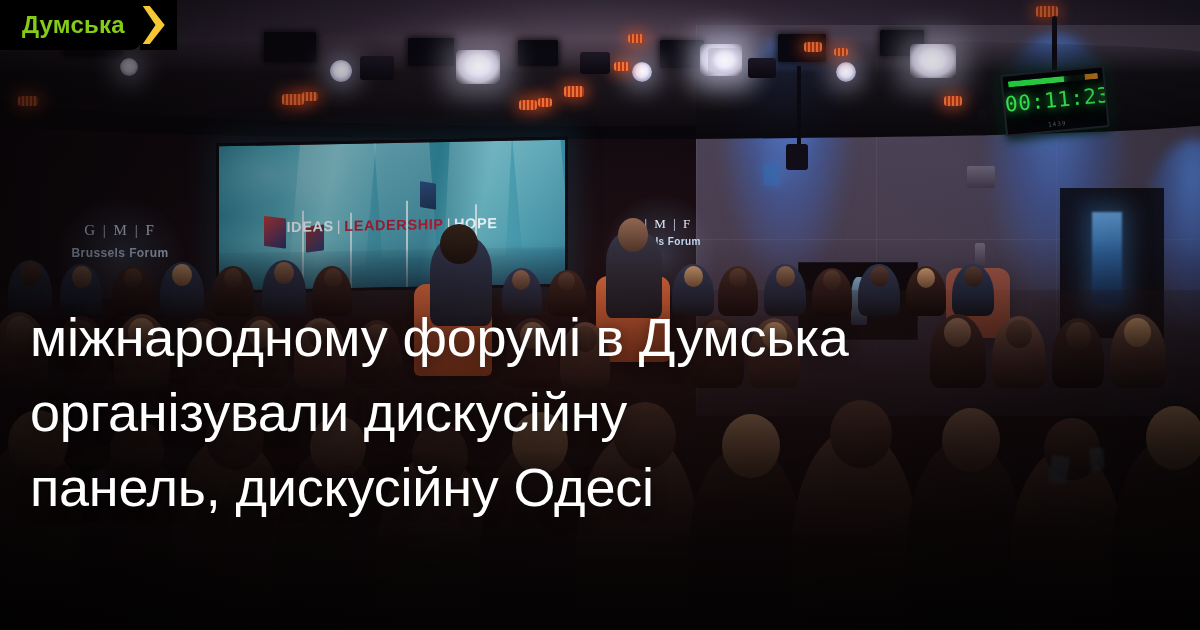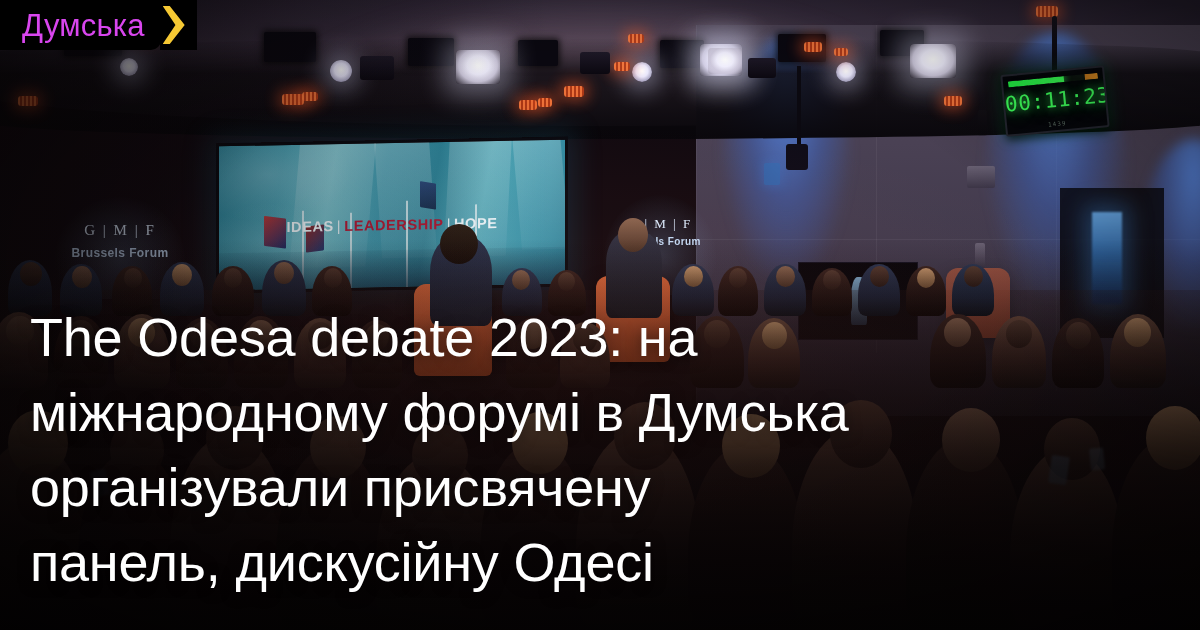--- a/index.html
+++ b/index.html
@@ -275,24 +275,24 @@
     display:flex; align-items:stretch;
   }
   .logo-plate{
     position:relative;
     background:#000;
     border-bottom-right-radius:10px;
     padding:0 16px 0 22px;
     display:flex; align-items:center;
   }
   .logo-text{
-    color:#d946ef;
+    color:#84cc16;
     font-family:"Liberation Sans", sans-serif;
-    font-weight:400;
-    font-size:31px;
+    font-weight:700;
+    font-size:24px;
     line-height:1;
     letter-spacing:.2px;
     white-space:nowrap;
   }
   .logo-chev{
     position:relative; width:36px;
     background:#000;
   }
   .logo-chev:before{
     content:"";
@@ -552,19 +552,18 @@
   </div>
 
   <div class="logo">
     <div class="logo-plate">
       <div class="logo-text">Думська</div>
     </div>
     <div class="logo-chev"></div>
   </div>
 
   <h1 class="title">
-    <span>The Odesa debate 2023: на</span>
     <span>міжнародному форумі в Думська</span>
-    <span>організували присвячену</span>
+    <span>організували дискусійну</span>
     <span>панель, дискусійну Одесі</span>
   </h1>
 
 </div>
 
 </body></html>

